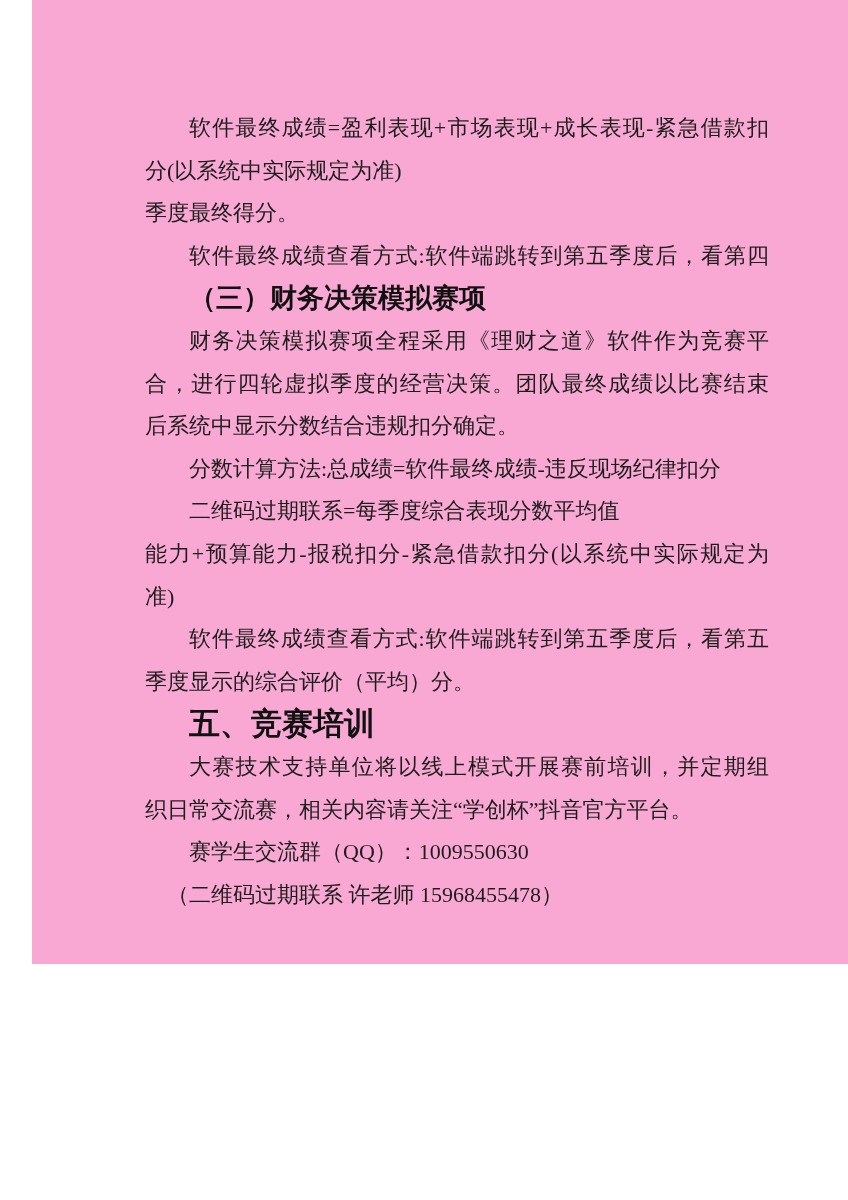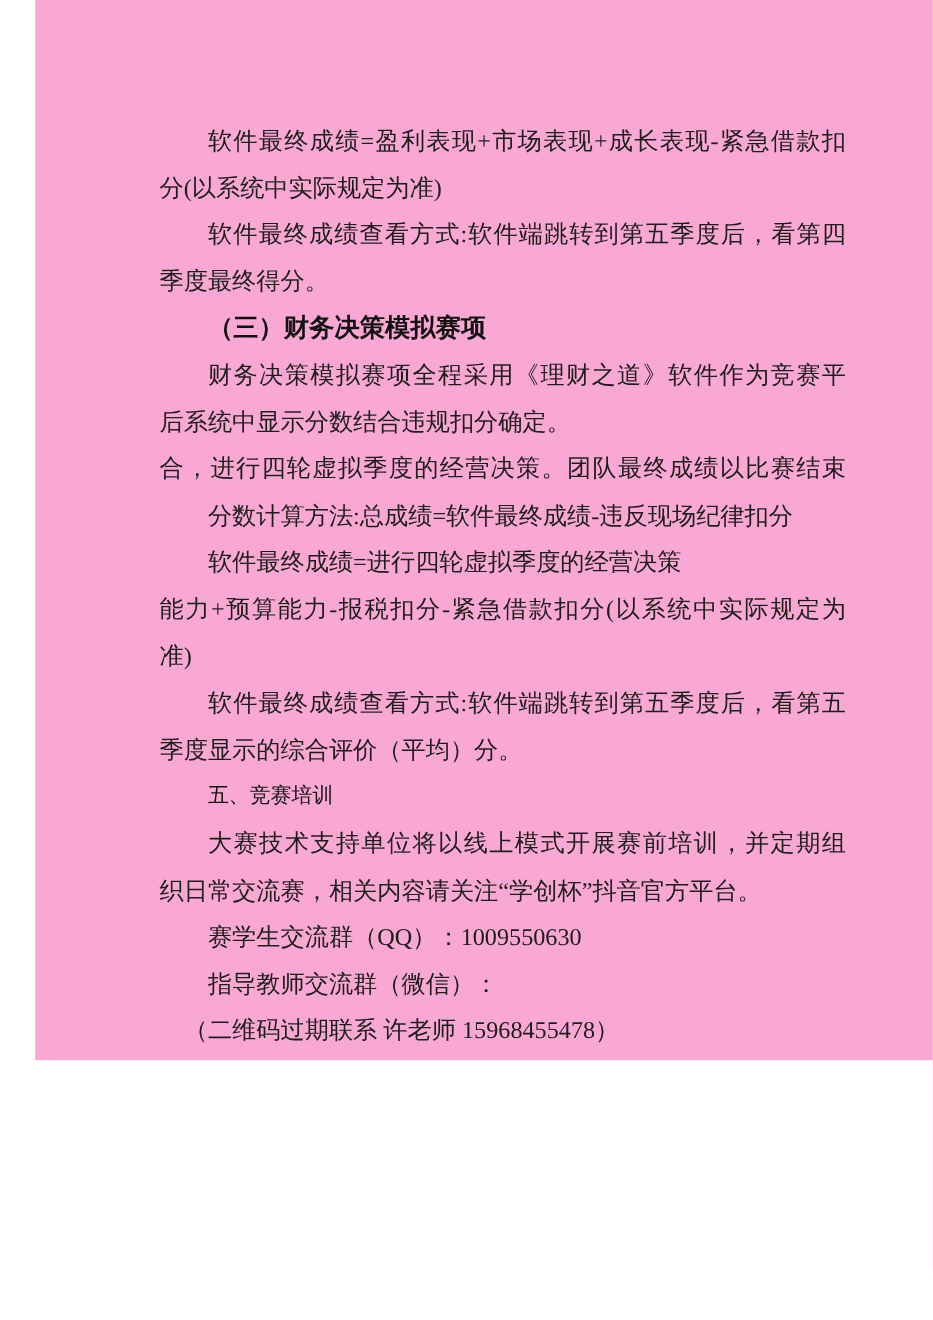--- a/index.html
+++ b/index.html
@@ -28,26 +28,26 @@
   .line.full{
     white-space:normal;
     text-align:justify;
     text-align-last:justify;
     text-justify:inter-character;
   }
   .indent2{padding-left:44px;}
   .indent1{padding-left:22px;}
   .h-kai{
     font-weight:700;
-    font-size:23px;
+    font-size:27px;
     color:#111;
   }
   .h-hei{
-    font-weight:400;
-    font-size:19px;
+    font-weight:700;
+    font-size:31px;
     font-family:"Liberation Sans","DejaVu Sans",sans-serif;
     color:#111;
   }
   .qr{
     position:absolute;
     left:425px;top:995px;
     width:58px;height:58px;
   }
   .pagenum{
     position:absolute;
@@ -60,37 +60,36 @@
   }
 </style>
 </head>
 <body>
 
 <div class="page">
 
   <div class="textblock">
     <div class="line full indent2">软件最终成绩=盈利表现+市场表现+成长表现-紧急借款扣</div>
     <div class="line">分(以系统中实际规定为准)</div>
+    <div class="line">季度最终得分。</div>
     <div class="line full indent2">软件最终成绩查看方式:软件端跳转到第五季度后，看第四</div>
-    <div class="line">季度最终得分。</div>
     <div class="line indent2 h-kai">（三）财务决策模拟赛项</div>
     <div class="line full indent2">财务决策模拟赛项全程采用《理财之道》软件作为竞赛平</div>
+    <div class="line full">合，进行四轮虚拟季度的经营决策。团队最终成绩以比赛结束</div>
     <div class="line">后系统中显示分数结合违规扣分确定。</div>
-    <div class="line full">合，进行四轮虚拟季度的经营决策。团队最终成绩以比赛结束</div>
     <div class="line indent2">分数计算方法:总成绩=软件最终成绩-违反现场纪律扣分</div>
-    <div class="line indent2">软件最终成绩=进行四轮虚拟季度的经营决策</div>
+    <div class="line indent2">二维码过期联系=每季度综合表现分数平均值</div>
     <div class="line full">能力+预算能力-报税扣分-紧急借款扣分(以系统中实际规定为</div>
     <div class="line">准)</div>
     <div class="line full indent2">软件最终成绩查看方式:软件端跳转到第五季度后，看第五</div>
     <div class="line">季度显示的综合评价（平均）分。</div>
     <div class="line indent2 h-hei">五、竞赛培训</div>
     <div class="line full indent2">大赛技术支持单位将以线上模式开展赛前培训，并定期组</div>
     <div class="line">织日常交流赛，相关内容请关注“学创杯”抖音官方平台。</div>
     <div class="line indent2">赛学生交流群（QQ）：1009550630</div>
-    <div class="line indent2">指导教师交流群（微信）：</div>
     <div class="line indent1">（二维码过期联系 许老师 15968455478）</div>
   </div>
 
   <div class="qr" id="qr"><svg width="58" height="58" viewBox="0 0 58 58" xmlns="http://www.w3.org/2000/svg">
         <rect x="0.00" y="0.00" width="58.00" height="58.00" fill="#ffffff"></rect>
         <rect x="22.10" y="0.00" width="2.76" height="2.76" fill="#1a1a1a"></rect>
         <rect x="24.86" y="0.00" width="2.76" height="2.76" fill="#1a1a1a"></rect>
         <rect x="27.62" y="0.00" width="2.76" height="2.76" fill="#1a1a1a"></rect>
         <rect x="30.38" y="0.00" width="2.76" height="2.76" fill="#1a1a1a"></rect>
         <rect x="33.14" y="0.00" width="2.76" height="2.76" fill="#1a1a1a"></rect>

